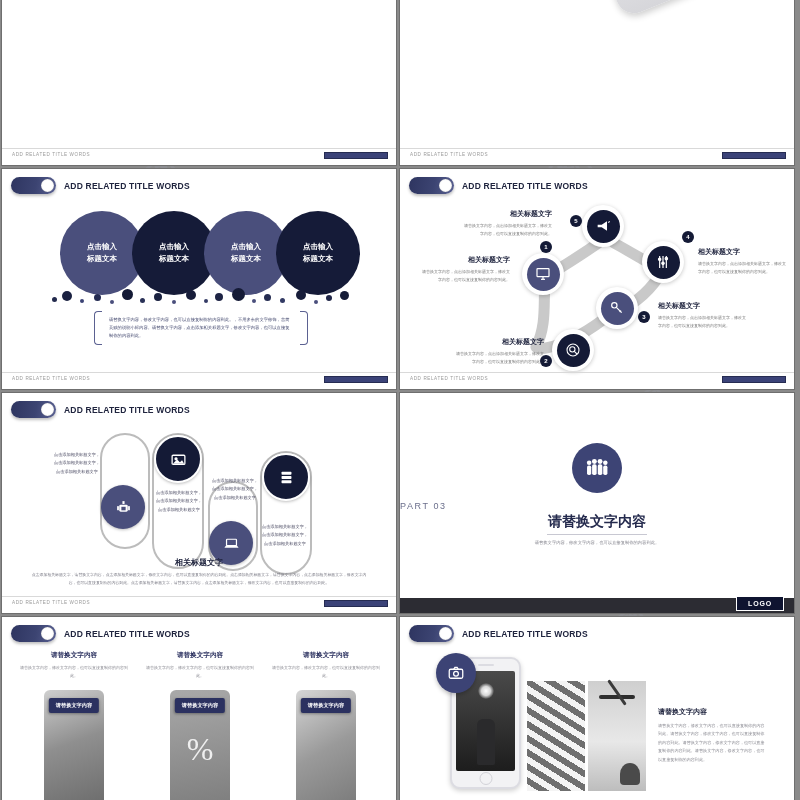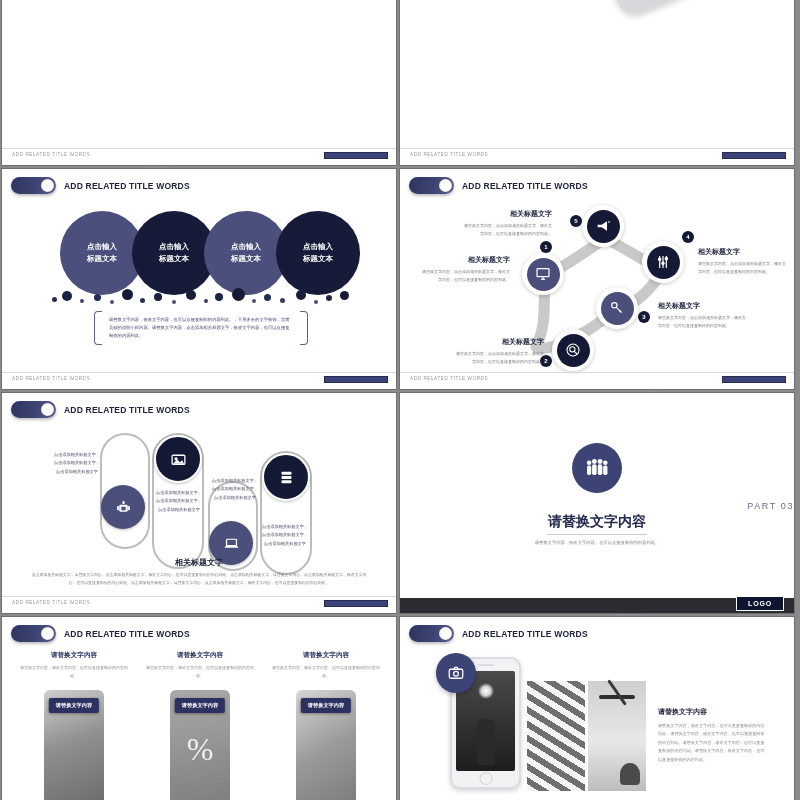--- a/index.html
+++ b/index.html
@@ -58,21 +58,21 @@
   .cap{position:absolute;border:2.2px solid #bcbcbc;border-radius:40px;background:transparent;}
   .capcirc{position:absolute;width:44px;height:44px;border-radius:50%;display:flex;align-items:center;
            justify-content:center;color:#fff;box-shadow:0 1px 3px rgba(0,0,0,.25);}
   .ctext{position:absolute;width:50px;font-size:4.2px;line-height:2;color:#4b4b63;text-align:center;}
   .s3title{position:absolute;left:0;right:0;top:164px;text-align:center;font-size:8px;font-weight:700;color:#20253f;}
   .s3body{position:absolute;left:28px;right:28px;top:178px;font-size:3.9px;line-height:2;color:#7a7a85;text-align:center;}
 
   
   .sec-ic{position:absolute;left:50%;top:50px;transform:translateX(-50%);width:50px;height:50px;
           border-radius:50%;background:#3d4475;display:flex;align-items:center;justify-content:center;}
-  .sec-part{position:absolute;left:0;right:0;top:108px;text-align:right;font-size:9px;
+  .sec-part{position:absolute;left:0;right:0;top:108px;text-align:left;font-size:9px;
             letter-spacing:1.6px;color:#6b6f8c;}
   .sec-h{position:absolute;left:0;right:0;top:120px;text-align:center;font-size:14px;font-weight:700;color:#242a4d;}
   .sec-rule{position:absolute;left:50%;top:141px;transform:translateX(-50%);width:100px;height:1px;background:#c8c8d2;}
   .sec-sub{position:absolute;left:0;right:0;top:146px;text-align:center;font-size:4.3px;line-height:2;color:#86868f;}
   .sec-bottom{position:absolute;left:0;right:0;bottom:0;height:15px;background:#2c2c33;}
   .logo{position:absolute;right:10px;bottom:2px;width:46px;height:13px;background:#0f1430;color:#fff;
         border:1px solid #fff;font-size:7px;font-weight:700;letter-spacing:.8px;
         display:flex;align-items:center;justify-content:center;}
 
   

